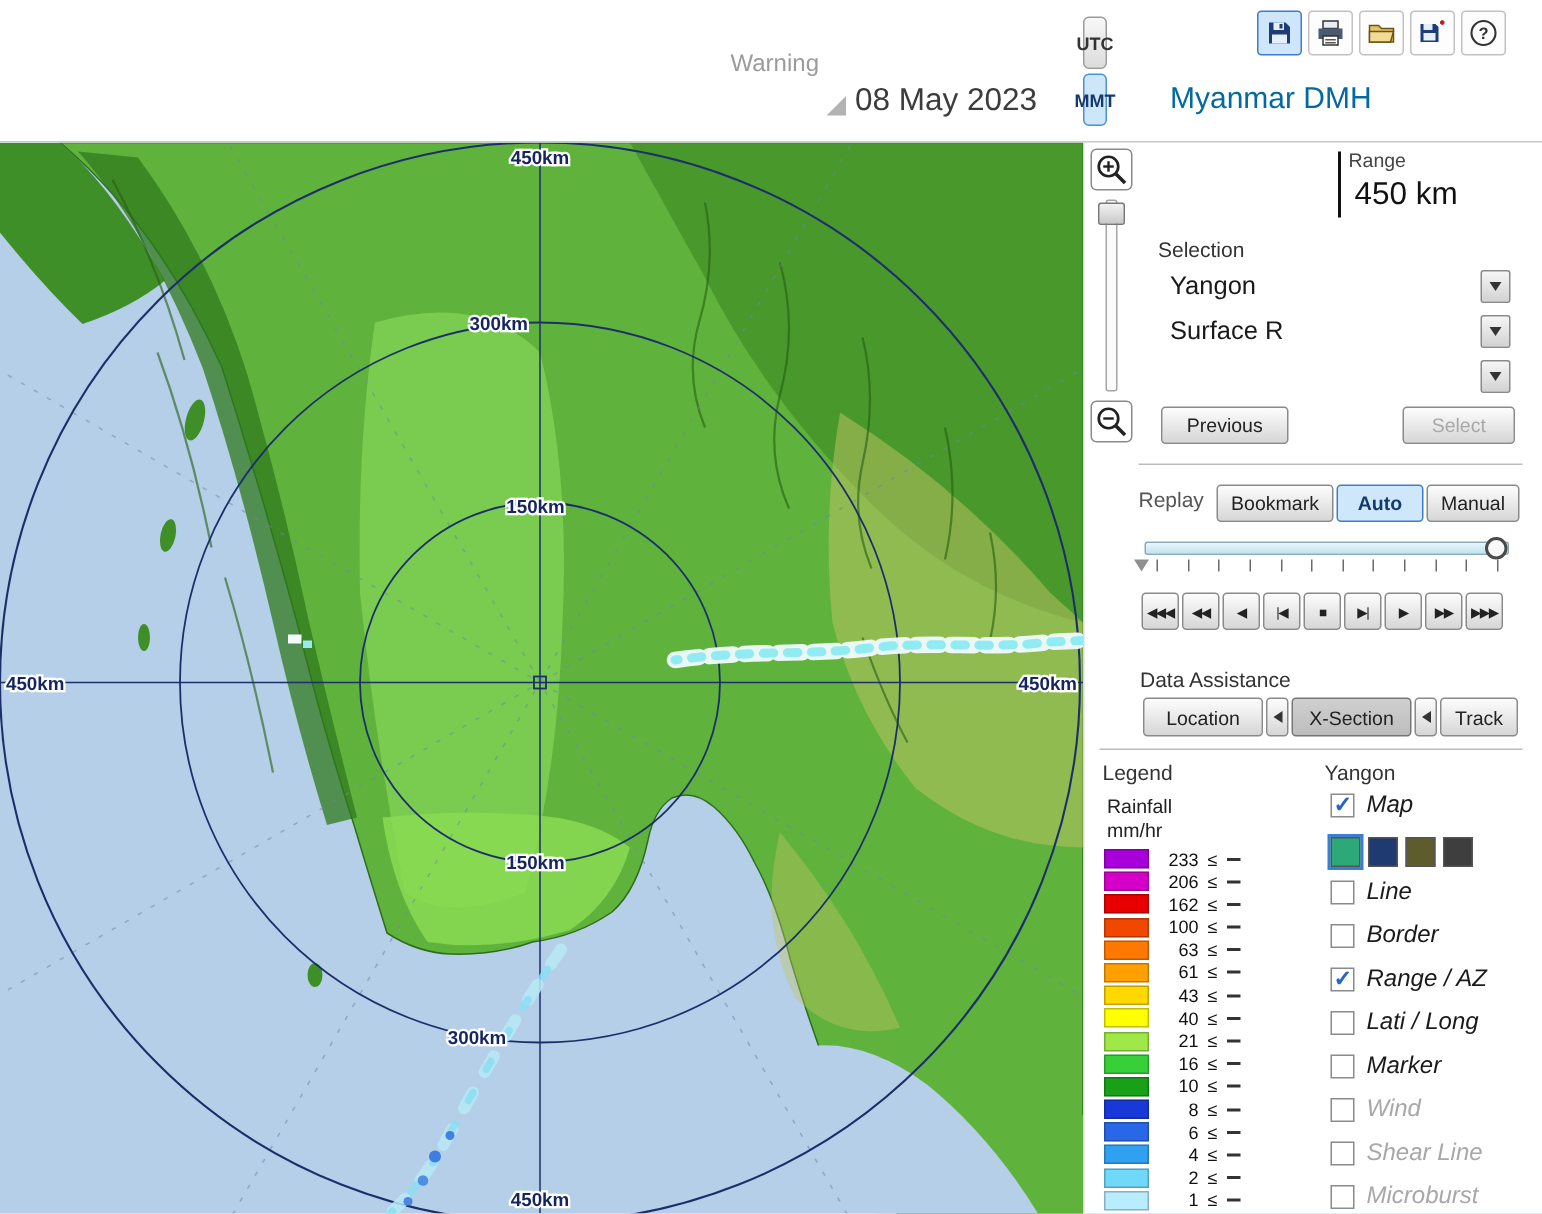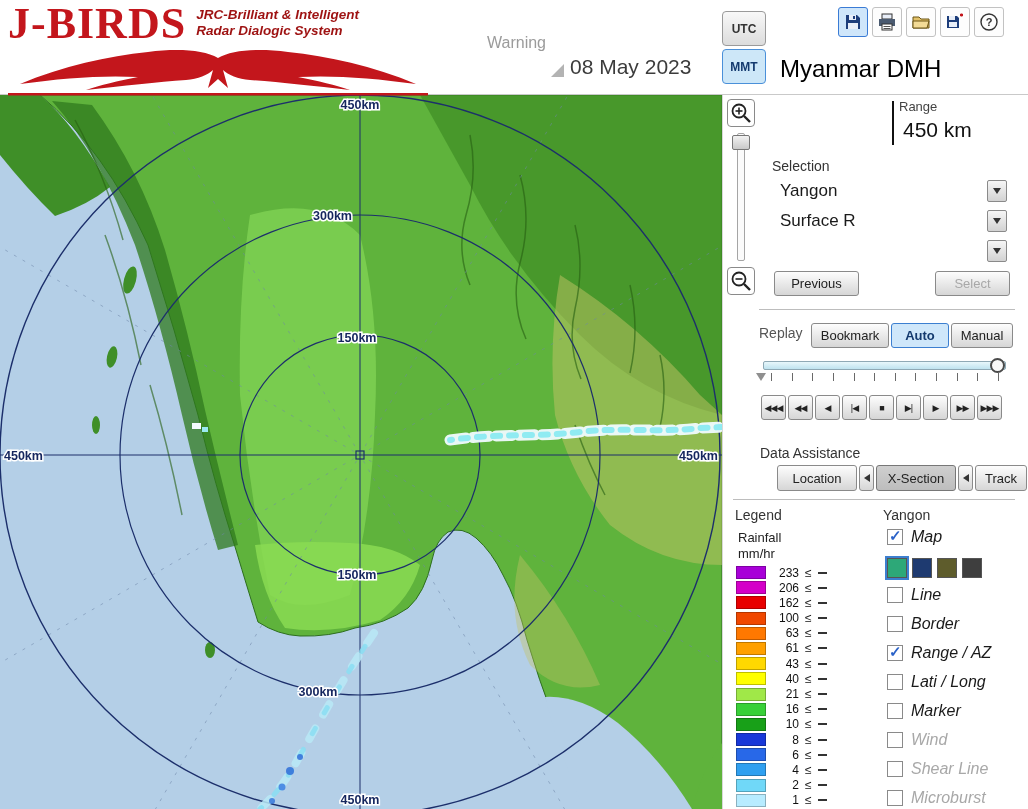--- a/index.html
+++ b/index.html
@@ -17,31 +17,31 @@
   .logo-title { font-family:"Liberation Serif", serif; font-weight:bold;
                 font-size:44px; color:#c3161c; letter-spacing:1px; line-height:1; }
   .logo-sub { margin-left:10px; padding-top:5px; color:#9e1212; font-weight:bold;
               font-size:13.5px; line-height:1.2; font-style:italic; }
   .eagle { position:absolute; left:0; top:42px; }
   .warning { position:absolute; left:487px; top:34px; font-size:16px; color:#9b9b9b; }
   .date-tri { position:absolute; left:551px; top:64px; width:0; height:0;
               border-bottom:13px solid #b3b3b3; border-left:13px solid transparent; }
   .clock-time { position:absolute; left:570px; top:6px; font-size:37px; color:#3c3c3c; }
   .clock-date { position:absolute; left:570px; top:55px; font-size:21px; color:#3c3c3c; }
-  .tz-btn { position:absolute; left:722px; width:44px; height:35px; border-radius:4px;
+  .tz-btn { position:absolute; left:722px; width:16px; height:35px; border-radius:4px;
             display:flex; align-items:center; justify-content:center;
             font-size:12px; font-weight:bold; color:#333;
             background:linear-gradient(#f8f8f8,#dcdcdc); border:1px solid #9a9a9a; cursor:pointer; }
   .tz-btn.active { background:#cde7f8; border:1px solid #4a90d9; color:#143a6e; }
   #tz-utc { top:11px; } #tz-mmt { top:49px; }
   .toolbar { position:absolute; left:838px; top:7px; display:flex; gap:4px; }
   .tool-btn { width:30px; height:30px; border:1px solid #c2c2c2; border-radius:3px;
               background:#fdfdfd; display:flex; align-items:center; justify-content:center; cursor:pointer; }
   .tool-btn.active { background:#cfe6fa; border:1px solid #3a7bd5; }
-  .station { position:absolute; left:780px; top:55px; font-size:24px; color:#000000; }
+  .station { position:absolute; left:780px; top:55px; font-size:20px; color:#0369a1; }
 
   
   .map-area { position:absolute; left:0; top:95px; width:722px; height:714px; background:#b4cfe7; }
   .map-area svg { display:block; }
 
   
   .right-col { position:absolute; left:722px; top:95px; width:306px; height:714px;
                background:#ffffff; border-left:1px solid #d8d8d8; }
   .abs { position:absolute; }
   .btn { background:linear-gradient(#fdfdfd,#d6d6d6); border:1px solid #8a8a8a;
@@ -88,36 +88,20 @@
   .ov-label { font-size:16px; color:#1a1a1a;font-style:italic; }
   .ov-label[data-dim="true"] { color:#a8a8a8; }
   .ov-swatches { display:flex; gap:5px; height:20px; margin-bottom:9px; }
   .ov-swatch { width:20px; height:20px; border:1px solid #555; cursor:pointer; }
   .ov-swatch.selected { outline:2px solid #3c7fd0; }
 </style>
 </head>
 <body>
 
 <div class="header">
-  <div class="logo">
-    <div class="logo-row">
-      <div class="logo-title">J-BIRDS</div>
-      <div class="logo-sub">
-        <div>JRC-Brilliant &amp; Intelligent</div>
-        <div>Radar  Dialogic  System</div>
-      </div>
-    </div>
-    <svg class="eagle" width="420" height="52" viewBox="0 0 420 52">
-      <path fill="#c3161c" d="M210,14 C196,6 170,4 140,8 C100,12 55,22 12,40 C55,34 95,31 130,33
-        C110,37 92,41 78,46 C115,42 150,38 178,36 C190,35 200,31 205,26
-        L200,44 L210,35 L220,44 L215,26 C220,31 230,35 242,36 C270,38 305,42 342,46
-        C328,41 310,37 290,33 C325,31 365,34 408,40 C365,22 320,12 280,8 C250,4 224,6 210,14 Z"></path>
-      <rect x="0" y="49" width="420" height="2.5" fill="#c3161c"></rect>
-    </svg>
-  </div>
 
   <div class="warning">Warning</div>
   <div class="date-tri"></div>
   <div class="clock-date">08 May 2023</div>
 
   <div class="tz-btn" id="tz-utc">UTC</div>
   <div class="tz-btn active" id="tz-mmt">MMT</div>
 
   <div class="toolbar">
     <div class="tool-btn active">
@@ -321,21 +305,21 @@
     <div class="btn pb-btn">|◀</div>
     <div class="btn pb-btn">■</div>
     <div class="btn pb-btn">▶|</div>
     <div class="btn pb-btn">▶</div>
     <div class="btn pb-btn">▶▶</div>
     <div class="btn pb-btn">▶▶▶</div>
   </div>
 
   <div class="label-md abs" style="left:37px; top:350px;">Data Assistance</div>
   <div class="abs" style="left:39px; top:370px; display:flex; gap:2px;">
-    <div class="btn" style="width:80px; height:26px;margin-left:15px;">Location</div>
+    <div class="btn" style="width:80px; height:26px;">Location</div>
     <div class="btn mini-btn">
         <span class="tri-left"></span>
       </div>
     <div class="btn pressed" style="width:80px; height:26px;">X-Section</div>
     <div class="btn mini-btn">
         <span class="tri-left"></span>
       </div>
     <div class="btn" style="width:52px; height:26px;">Track</div>
   </div>
 

